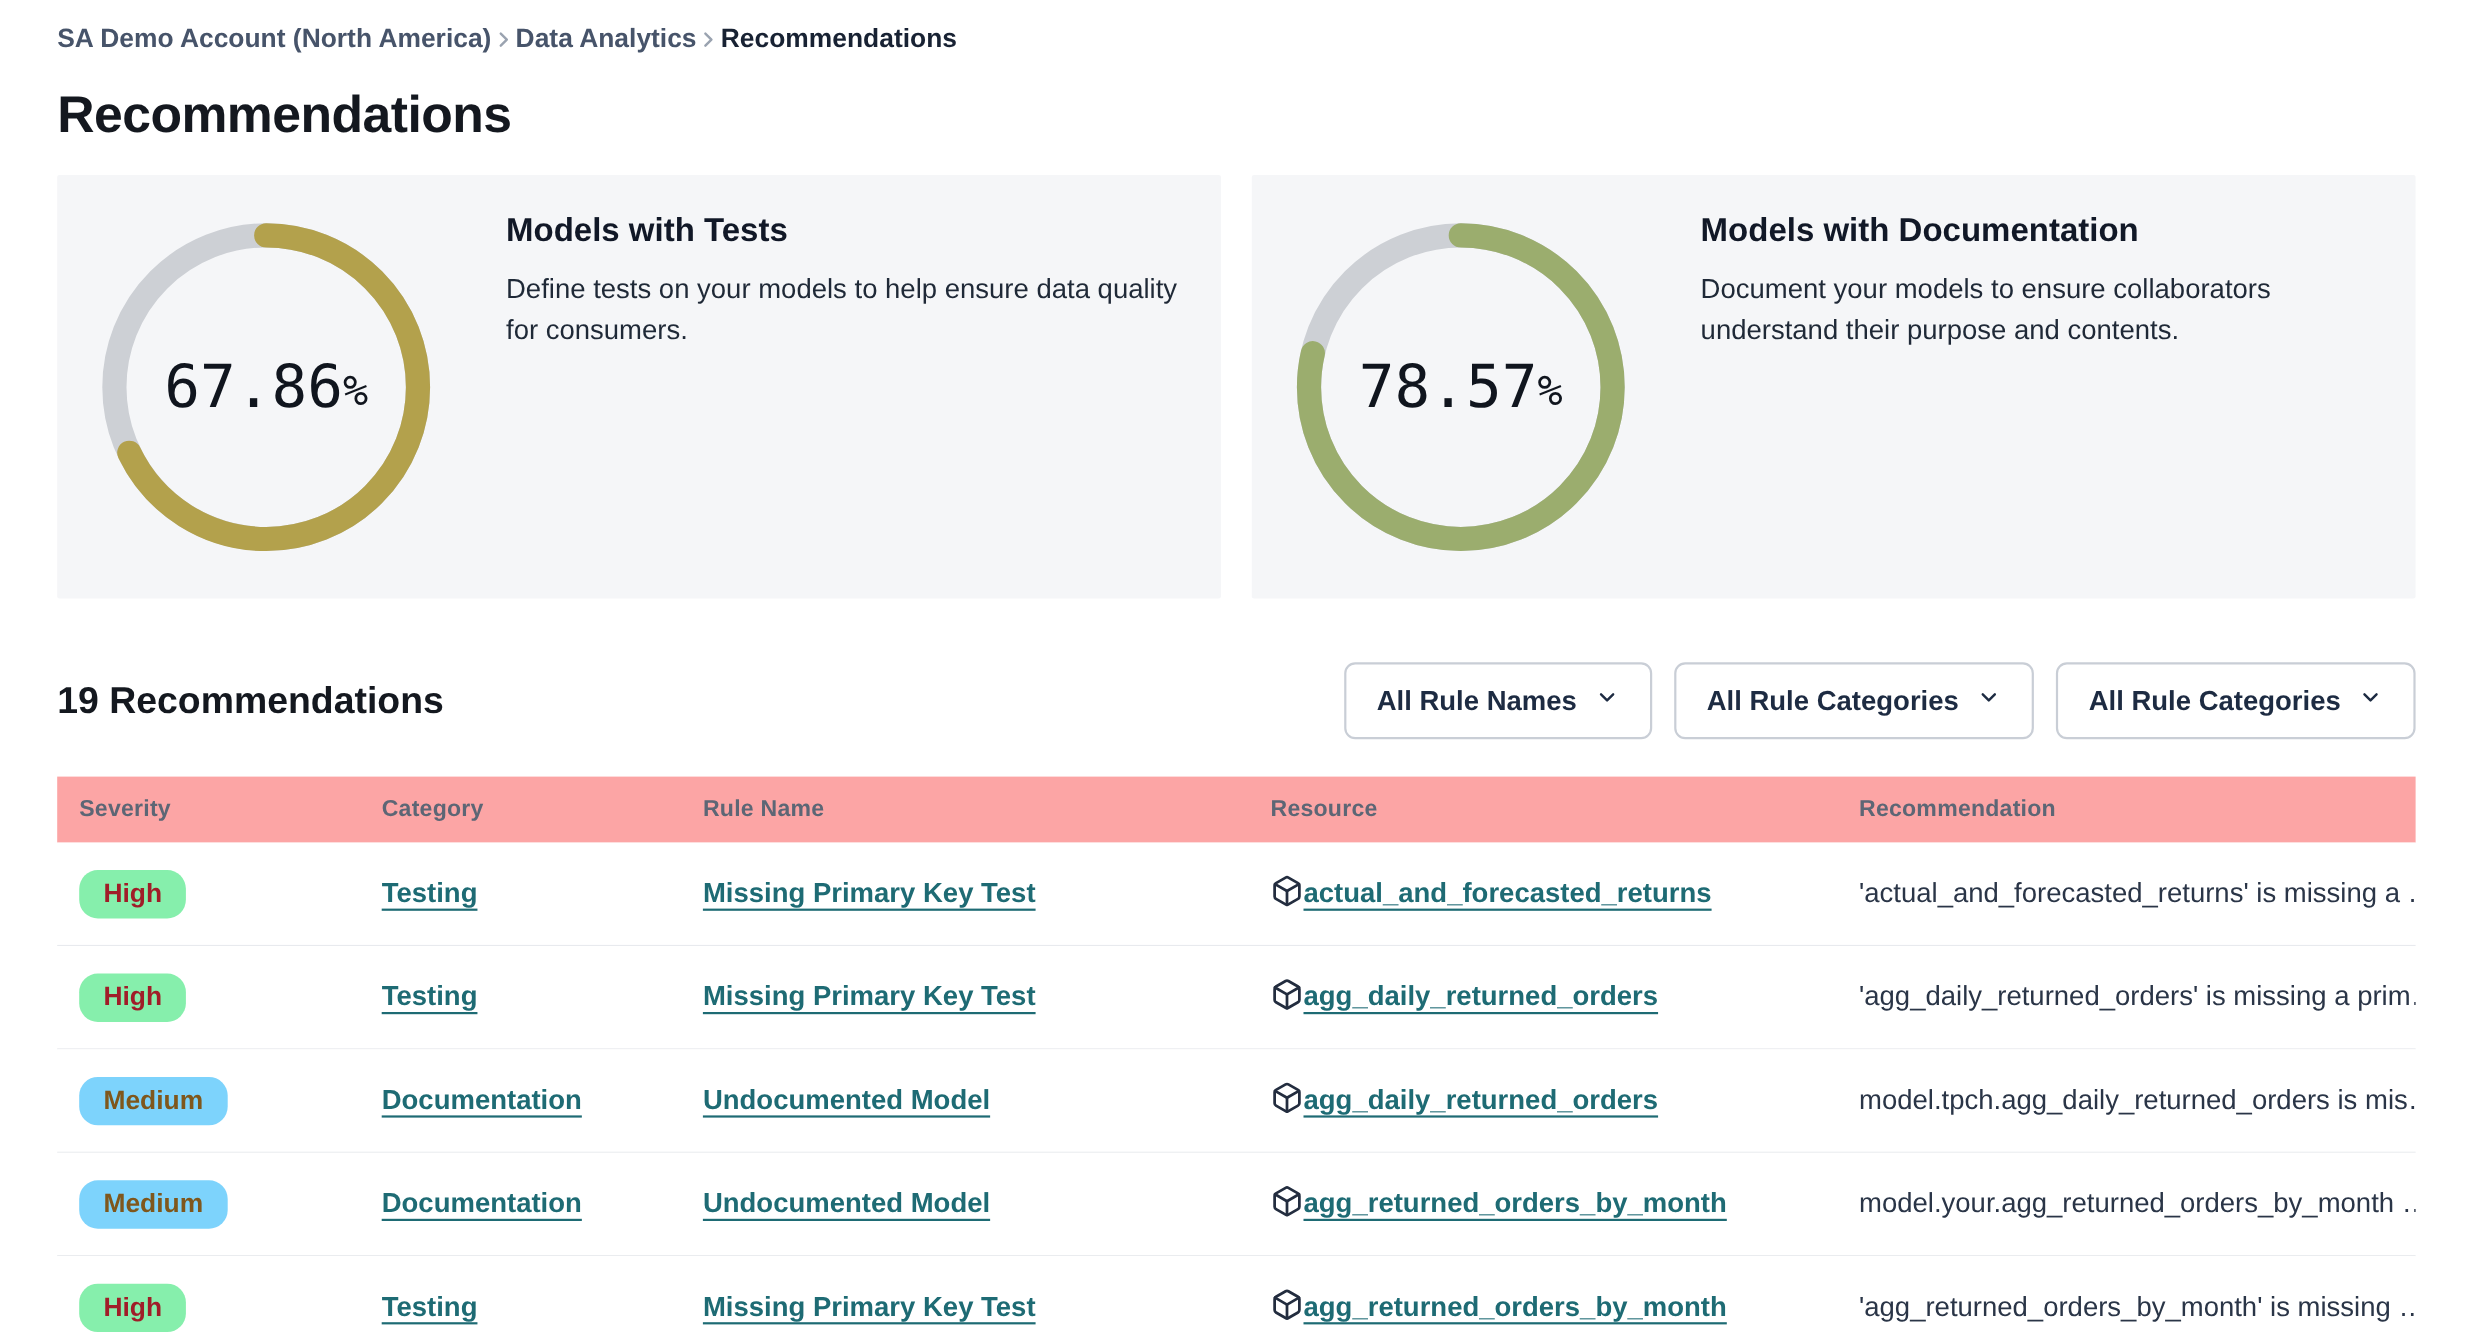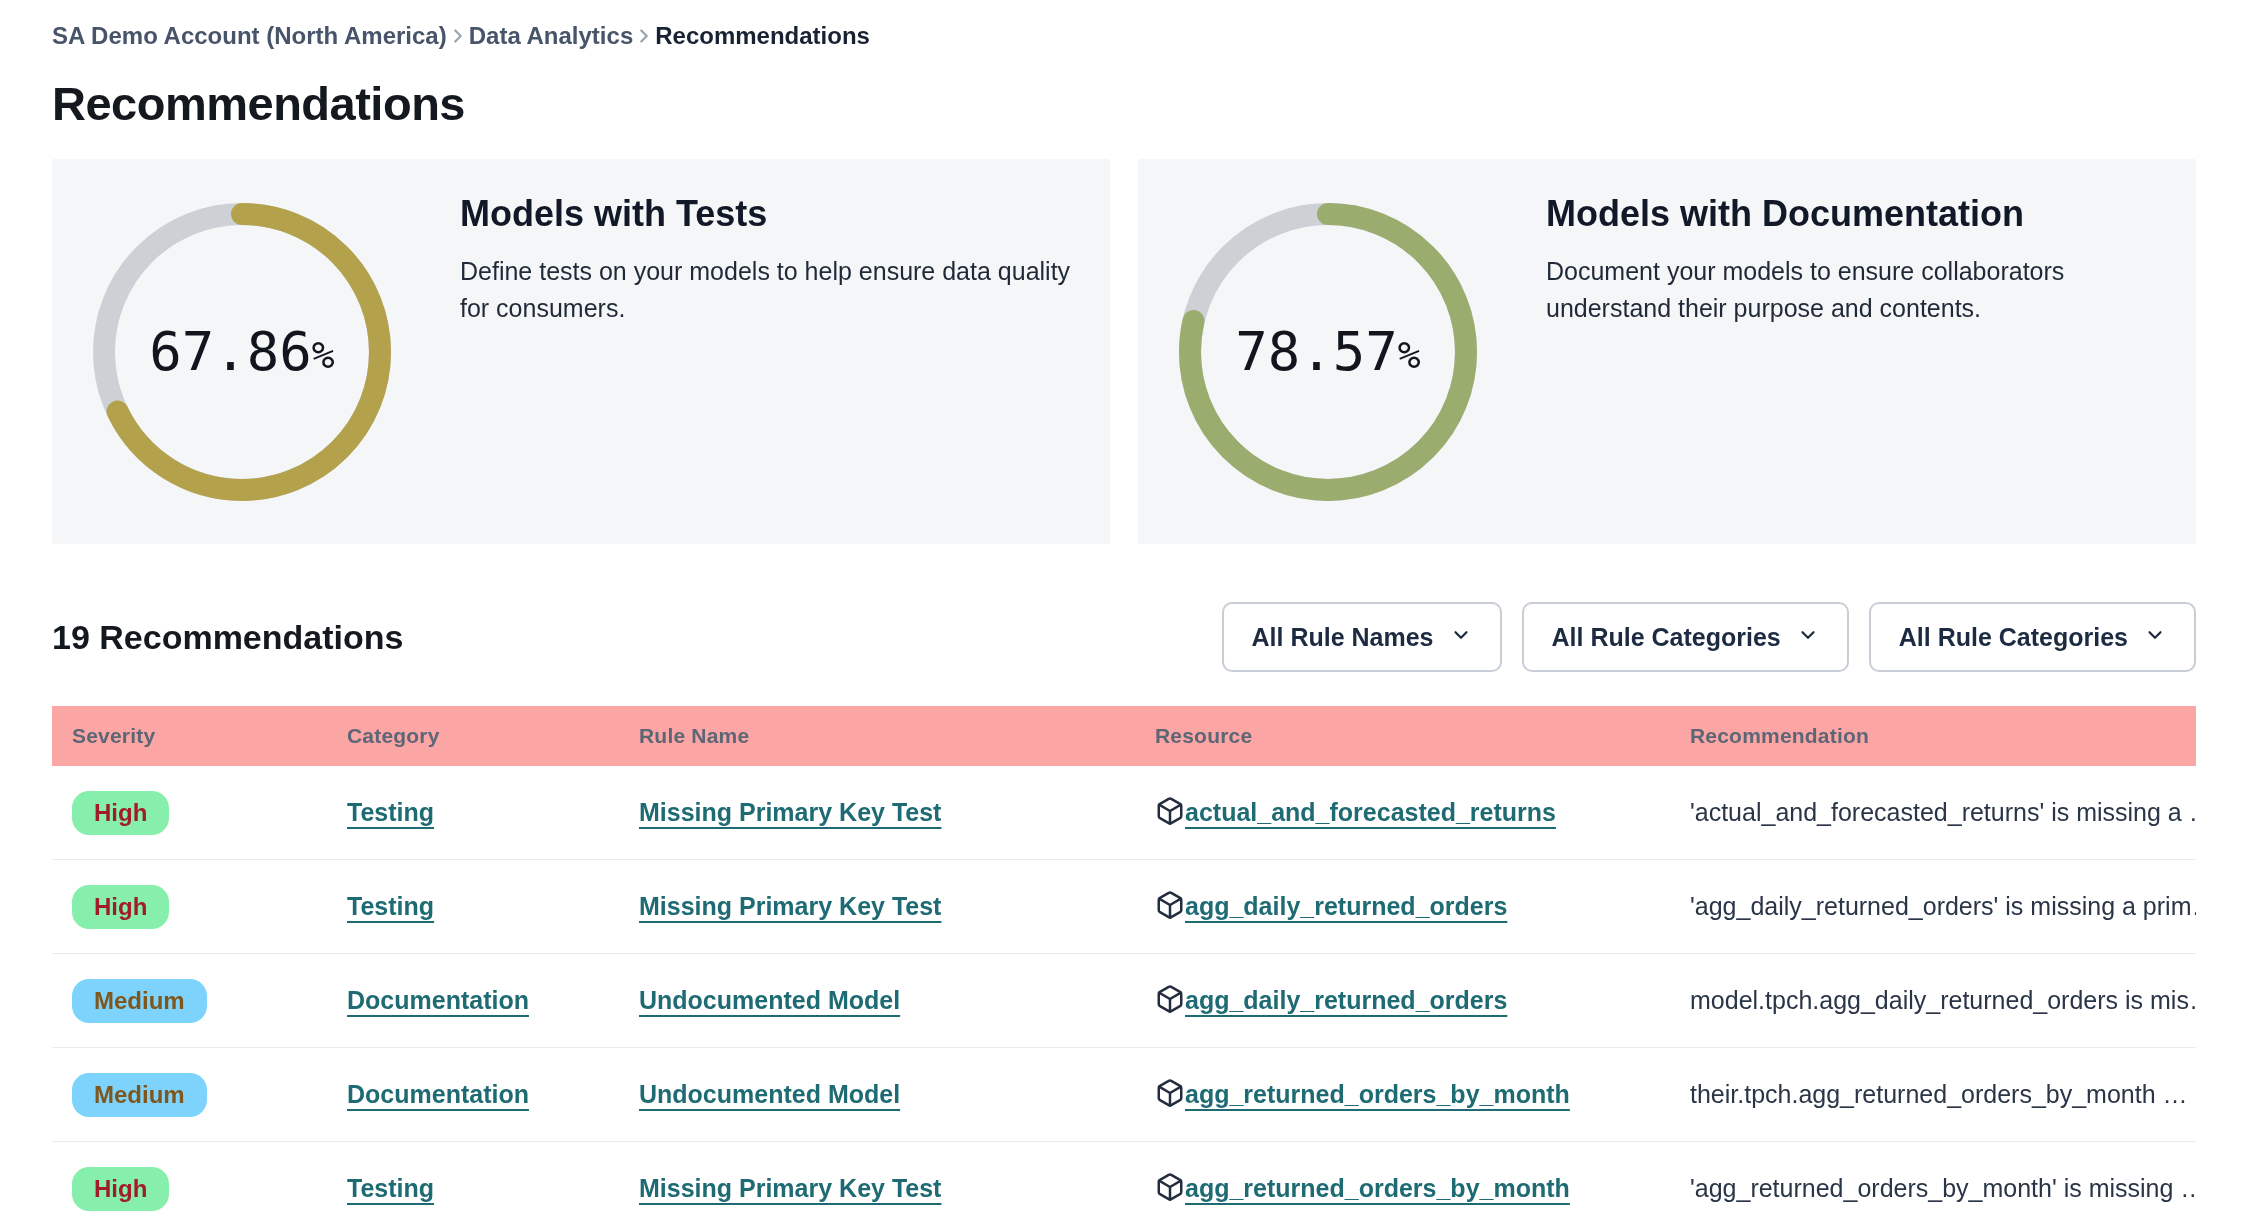--- a/index.html
+++ b/index.html
@@ -27,21 +27,21 @@
     display:flex; align-items:center; padding-left:30px;
   }
   .donut-wrap { position:relative; width:320px; height:320px; flex:0 0 auto; }
   .donut-wrap svg { display:block; }
   .donut-value {
     position:absolute; inset:0; display:flex; align-items:center; justify-content:center;
     font-family:"DejaVu Sans Mono", monospace; font-size:54px; color:#10151e; font-weight:400;
   }
   .donut-value .unit { font-size:38px; margin-top:6px; }
   .card-text { margin-left:58px; align-self:flex-start; padding-top:34px; max-width:640px; }
-  .card-title { font-size:36px; font-weight:700; color:#111827; }
+  .card-title { font-size:30px; font-weight:700; color:#111827; }
   .card-desc { margin-top:18px; font-size:25px; line-height:37px; color:#1f2937; }
 
   
   .list-header { display:flex; align-items:center; justify-content:space-between; margin-top:58px; }
   .list-title { font-size:34px; font-weight:700; color:#14181f; }
   .filters { display:flex; gap:20px; }
   .filter-btn {
     display:flex; align-items:center; gap:16px; height:70px; padding:0 28px;
     background:#ffffff; border:2px solid #c9ced6; border-radius:10px;
     font-family:"Liberation Sans", sans-serif; font-size:25px; font-weight:700; color:#1d2b42; cursor:pointer;
@@ -231,21 +231,21 @@
     <div class="resource-cell">
       <span>
         <svg width="30" height="30" viewBox="0 0 24 24" fill="none" stroke="#232d3f" stroke-width="2" stroke-linecap="round" stroke-linejoin="round">
           <path d="M21 16V8a2 2 0 0 0-1-1.73l-7-4a2 2 0 0 0-2 0l-7 4A2 2 0 0 0 3 8v8a2 2 0 0 0 1 1.73l7 4a2 2 0 0 0 2 0l7-4A2 2 0 0 0 21 16z"></path>
           <polyline points="3.27 6.96 12 12.01 20.73 6.96"></polyline>
           <line x1="12" y1="22.08" x2="12" y2="12"></line>
         </svg>
       </span>
       <a class="cell-link">agg_returned_orders_by_month</a>
     </div>
-    <div class="rec-cell">their.tpch.agg_returned_orders_by_month …</div>
+    <div class="rec-cell">model.your.agg_returned_orders_by_month …</div>
   </div>
 
   <div class="t-row t-body-row">
     <div><span class="severity-badge high">High</span></div>
     <div><a class="cell-link">Testing</a></div>
     <div><a class="cell-link">Missing Primary Key Test</a></div>
     <div class="resource-cell">
       <span>
         <svg width="30" height="30" viewBox="0 0 24 24" fill="none" stroke="#232d3f" stroke-width="2" stroke-linecap="round" stroke-linejoin="round">
           <path d="M21 16V8a2 2 0 0 0-1-1.73l-7-4a2 2 0 0 0-2 0l-7 4A2 2 0 0 0 3 8v8a2 2 0 0 0 1 1.73l7 4a2 2 0 0 0 2 0l7-4A2 2 0 0 0 21 16z"></path>

